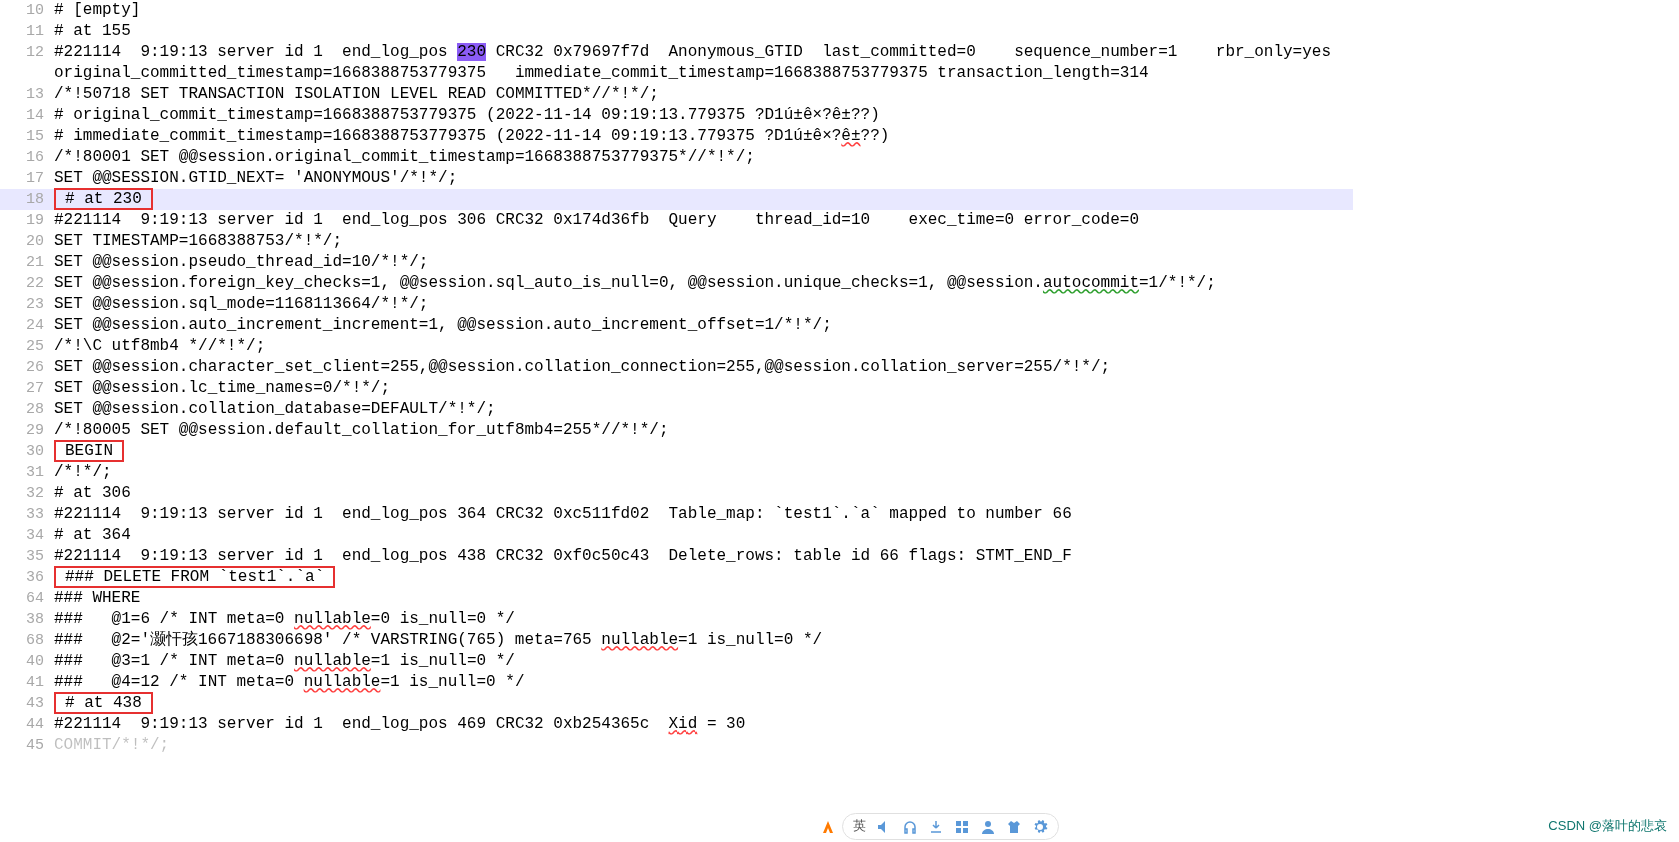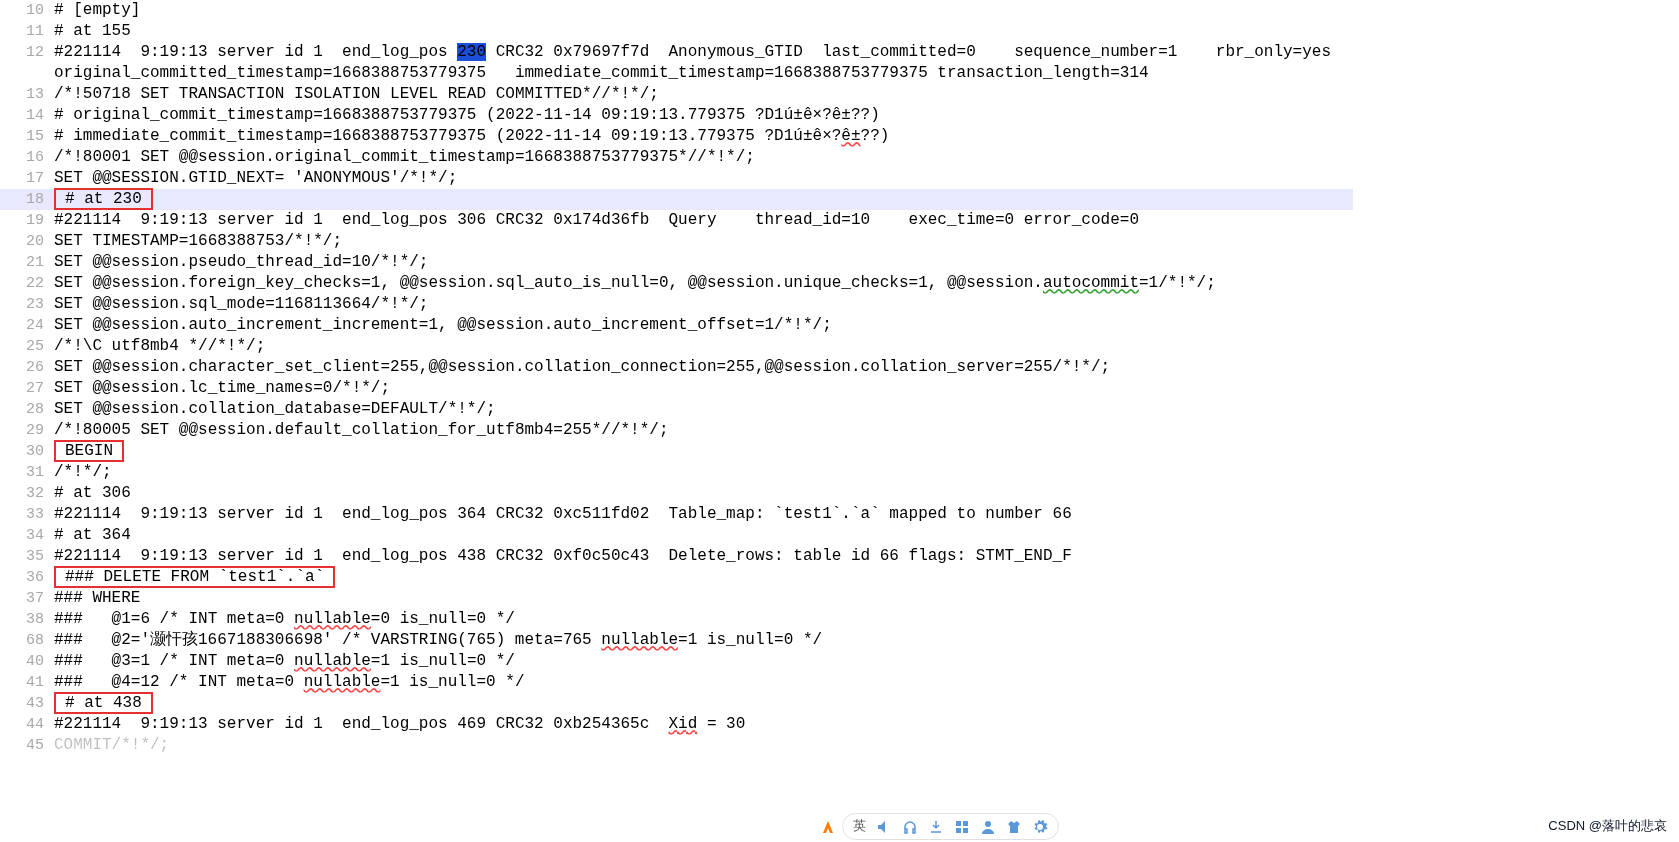--- a/index.html
+++ b/index.html
@@ -2,24 +2,24 @@
 <html><head>
 <meta charset="utf-8">
 <style>
 html,body{margin:0;padding:0;background:#fff;font-family:Consolas,'Courier New',monospace;font-size:16px;color:#000;line-height:21px;width:1679px;}
 .editor{position:relative;width:1353px;}
 .line{display:flex;white-space:pre;}
 .gutter{width:44px;text-align:right;color:#a8a8a8;padding-right:10px;flex:0 0 44px;user-select:none;font-size:15px;}
 .code{flex:1;white-space:pre-wrap;word-break:break-all;}
 .squiggle-red{text-decoration:underline wavy #ff4040;text-decoration-skip-ink:none;}
 .squiggle-green{text-decoration:underline wavy #30a030;text-decoration-skip-ink:none;}
-.hl-230{background:#1d4ed8;}
+.hl-230{background:#8b5cf6;}
 .current-line{background:#e8e8ff;}
 .redbox{border:2px solid #e63030;padding:0 9px;}
-.watermark{position:fixed;right:12px;bottom:6px;color:#0f172a;font-size:13px;font-family:Arial,sans-serif;}
+.watermark{position:fixed;right:12px;bottom:6px;color:#0f766e;font-size:13px;font-family:Arial,sans-serif;}
 .icon-row{position:fixed;bottom:2px;left:820px;display:flex;gap:6px;align-items:center;}
 .pill{border:1px solid #e0e0e0;border-radius:14px;padding:2px 10px;display:flex;gap:10px;align-items:center;background:#fff;}
 .ic{width:16px;height:16px;display:inline-block;}
 </style>
 </head>
 <body>
 
 <div class="editor" id="ed">
     <div class="line"><div class="gutter">10</div><div class="code"><span># [empty]</span></div></div>
     <div class="line"><div class="gutter">11</div><div class="code"><span># at 155</span></div></div>
@@ -41,21 +41,21 @@
     <div class="line"><div class="gutter">27</div><div class="code"><span>SET @@session.lc_time_names=0/*!*/;</span></div></div>
     <div class="line"><div class="gutter">28</div><div class="code"><span>SET @@session.collation_database=DEFAULT/*!*/;</span></div></div>
     <div class="line"><div class="gutter">29</div><div class="code"><span>/*!80005 SET @@session.default_collation_for_utf8mb4=255*//*!*/;</span></div></div>
     <div class="line"><div class="gutter">30</div><div class="code"><span class="redbox">BEGIN</span></div></div>
     <div class="line"><div class="gutter">31</div><div class="code"><span>/*!*/;</span></div></div>
     <div class="line"><div class="gutter">32</div><div class="code"><span># at 306</span></div></div>
     <div class="line"><div class="gutter">33</div><div class="code"><span>#221114  9:19:13 server id 1  end_log_pos 364 CRC32 0xc511fd02  Table_map: `test1`.`a` mapped to number 66</span></div></div>
     <div class="line"><div class="gutter">34</div><div class="code"><span># at 364</span></div></div>
     <div class="line"><div class="gutter">35</div><div class="code"><span>#221114  9:19:13 server id 1  end_log_pos 438 CRC32 0xf0c50c43  Delete_rows: table id 66 flags: STMT_END_F</span></div></div>
     <div class="line"><div class="gutter">36</div><div class="code"><span class="redbox">### DELETE FROM `test1`.`a`</span></div></div>
-    <div class="line"><div class="gutter">37</div><div class="code"><span>### WHERE</span></div></div>
+    <div class="line"><div class="gutter">64</div><div class="code"><span>### WHERE</span></div></div>
     <div class="line"><div class="gutter">38</div><div class="code"><span>###   @1=6 /* INT meta=0 </span><span class="squiggle-red">nullable</span><span>=0 is_null=0 */</span></div></div>
     <div class="line"><div class="gutter">68</div><div class="code"><span>###   @2='灏忓孩1667188306698' /* VARSTRING(765) meta=765 </span><span class="squiggle-red">nullable</span><span>=1 is_null=0 */</span></div></div>
     <div class="line"><div class="gutter">40</div><div class="code"><span>###   @3=1 /* INT meta=0 </span><span class="squiggle-red">nullable</span><span>=1 is_null=0 */</span></div></div>
     <div class="line"><div class="gutter">41</div><div class="code"><span>###   @4=12 /* INT meta=0 </span><span class="squiggle-red">nullable</span><span>=1 is_null=0 */</span></div></div>
     <div class="line"><div class="gutter">43</div><div class="code"><span class="redbox"># at 438</span></div></div>
     <div class="line"><div class="gutter">44</div><div class="code"><span>#221114  9:19:13 server id 1  end_log_pos 469 CRC32 0xb254365c  </span><span class="squiggle-red">Xid</span><span> = 30</span></div></div>
     <div class="line"><div class="gutter">45</div><div class="code" style="opacity: 0.25;"><span>COMMIT/*!*/;</span></div></div>
   </div>
 
 <div class="watermark">CSDN @落叶的悲哀</div>

